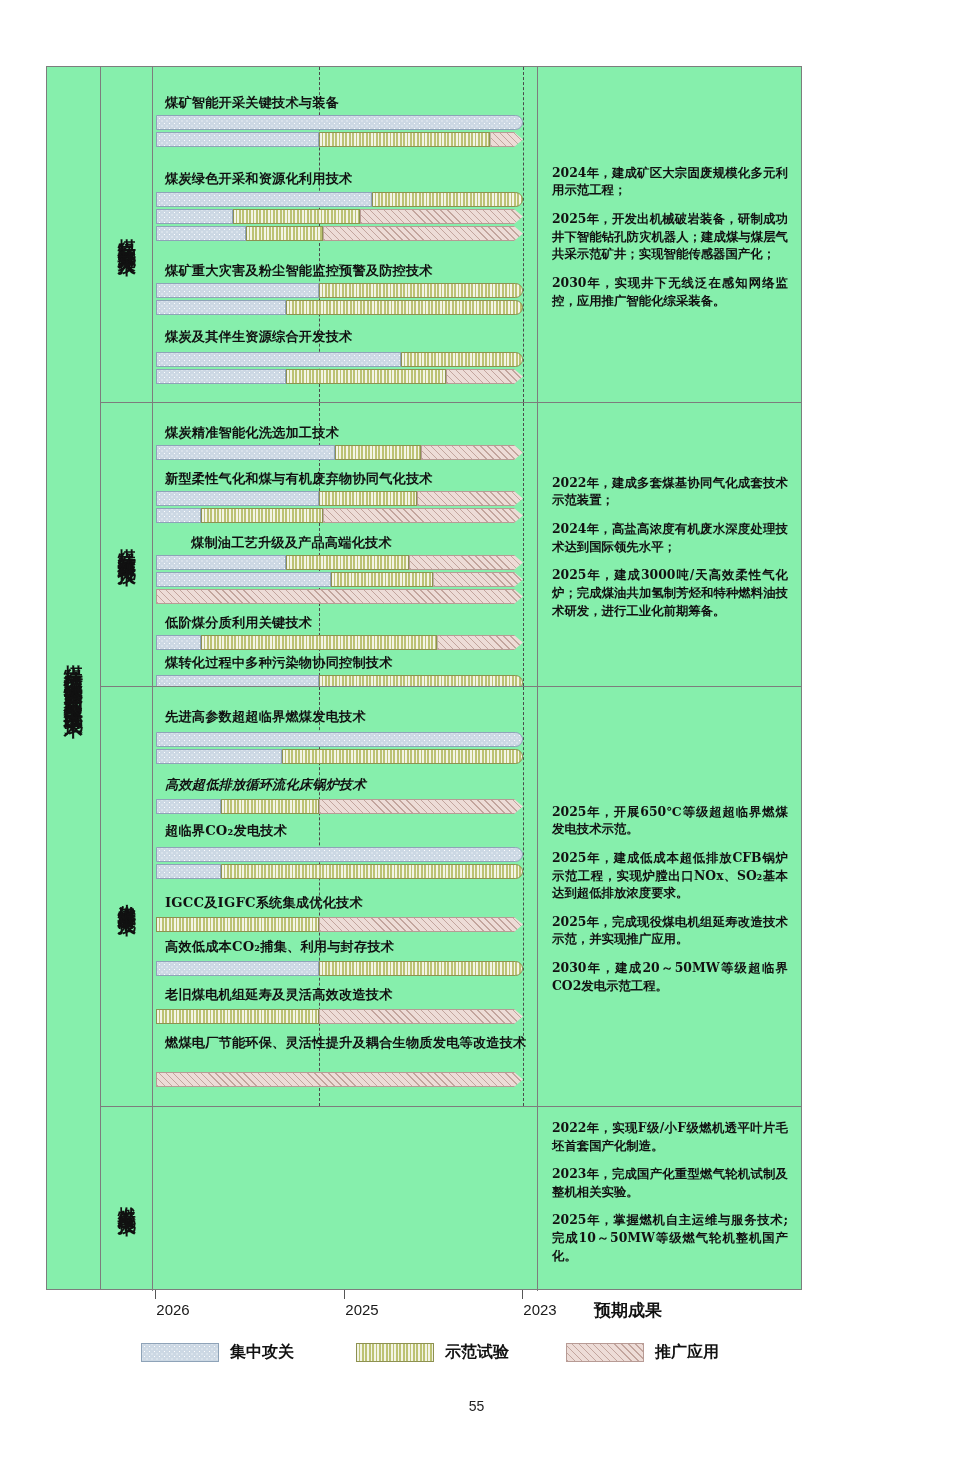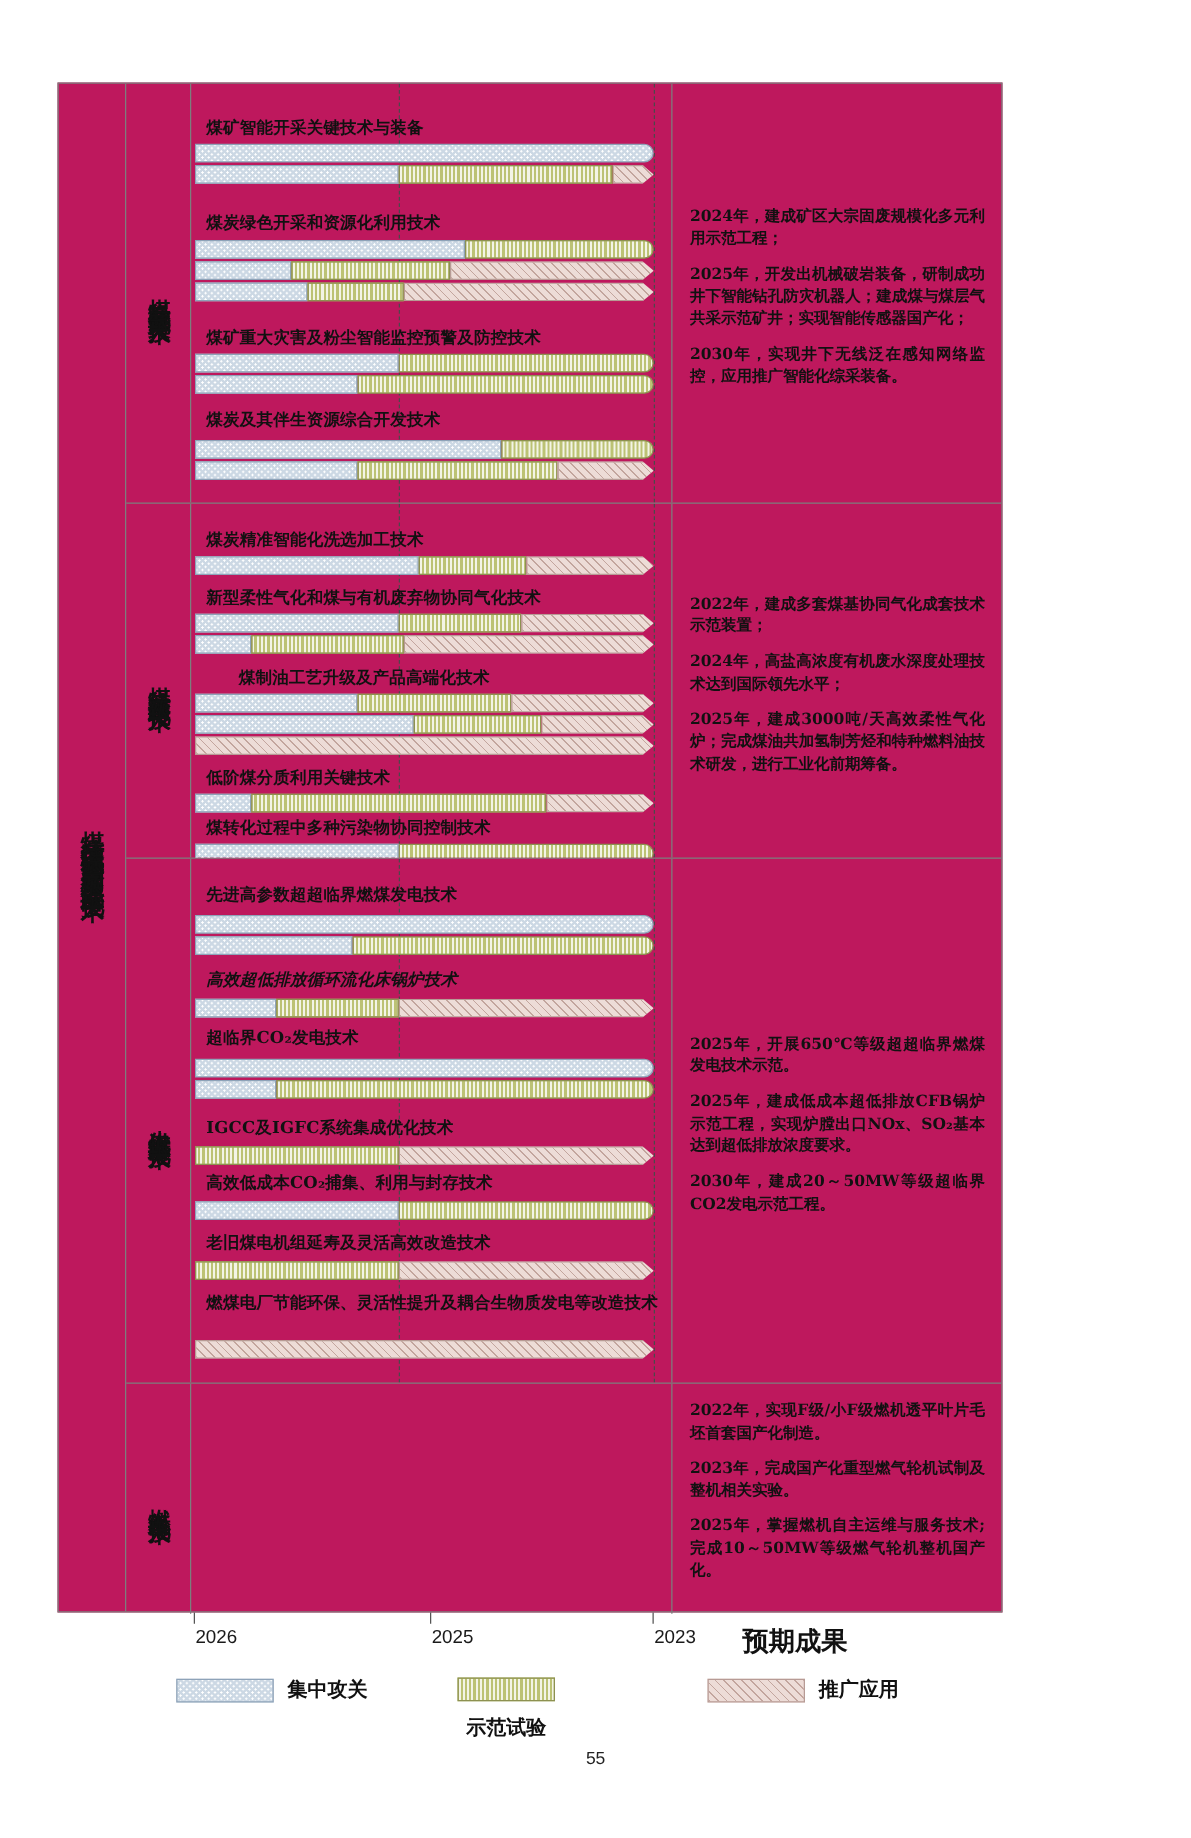--- a/index.html
+++ b/index.html
@@ -14,21 +14,21 @@
   }
   #page {
     position: absolute; left:0; top:0; width:953px; height:1470px;
   }
   
   .frame {
     position: absolute;
     left: 46px; top: 66px;
     width: 756px; height: 1224px;
     border: 1.6px solid #7d7d7d;
-    background: #be185d;
+    background: #86efac;
   }
   .colA { 
     position: absolute; left:0; top:0; width:54px; height:100%;
     border-right: 1.3px solid #7d7d7d;
   }
   .colA-text {
     position:absolute;
     left:50%; top:50%;
     transform: translate(-50%,-50%);
     writing-mode: vertical-rl;
@@ -129,21 +129,21 @@
   .guide {
     position:absolute; top:0; bottom:0; width:0;
     border-left: 1.4px dashed #4a4a4a;
   }
 
   
   .axis { position:absolute; left:46px; top:1290px; width:756px; height:34px; }
   .tick { position:absolute; top:0; width:0; height:9px; border-left:1.2px solid #555; }
   .tick-label { position:absolute; top:11px; font-size:15px; transform: translateX(-50%);
                 font-family:"Liberation Sans", sans-serif; color:#1a1a1a;}
-  .axis-title { position:absolute; top:9px; font-size:21px; font-weight:700;
+  .axis-title { position:absolute; top:9px; font-size:17px; font-weight:700;
                 font-family:"DejaVu Serif","Liberation Serif",serif; }
 
   
   .legend { position:absolute; left:46px; top:1342px; width:756px; height:34px; }
   .legend-item { position:absolute; display:flex; align-items:center; gap:11px; }
   .swatch { width:78px; height:19px; border:0.9px solid #8d8d8d; }
   .legend-text { font-size:16px; font-weight:700;
                  font-family:"DejaVu Serif","Liberation Serif",serif; }
 
   .page-number {
@@ -320,20 +320,21 @@
               <div class="seg promo arrow-end" title="推广应用" style="width: 55.5556%;"></div>
             </div>
             <div class="task-label wrap" style="left: 12px; top: 348px;">燃煤电厂节能环保、灵活性提升及耦合生物质发电等改造技术</div>
             <div class="bar" style="left: 3px; width: 367px; top: 385px;">
               <div class="seg promo arrow-end arrow-end" title="推广应用" style="width: 100%;"></div>
             </div>
           </div>
           <div class="colD" style="display: flex; flex-direction: column; justify-content: center;">
             <div class="outcome">2025年，开展650℃等级超超临界燃煤发电技术示范。</div>
             <div class="outcome">2025年，建成低成本超低排放CFB锅炉示范工程，实现炉膛出口NOx、SO₂基本达到超低排放浓度要求。</div>
+            <div class="outcome">2025年，完成现役煤电机组延寿改造技术示范，并实现推广应用。</div>
             <div class="outcome">2030年，建成20～50MW等级超临界CO2发电示范工程。</div>
           </div>
         </div>
         <div class="section" style="top: 1040px; height: 184px;">
           <div class="colB">
             <div class="colB-text">燃气发电技术</div>
           </div>
           <div class="colD">
             <div class="outcome">2022年，实现F级/小F级燃机透平叶片毛坯首套国产化制造。</div>
             <div class="outcome">2023年，完成国产化重型燃气轮机试制及整机相关实验。</div>
@@ -350,21 +351,21 @@
       <div class="tick-label" style="left: 316px;">2025</div>
       <div class="tick" style="left: 476px;"></div>
       <div class="tick-label" style="left: 494px;">2023</div>
       <div class="axis-title" style="left: 548px;">预期成果</div>
     </div>
   <div class="legend" id="legend">
       <div class="legend-item" style="left: 95px;">
         <div class="swatch seg focus"></div>
         <div class="legend-text">集中攻关</div>
       </div>
-      <div class="legend-item" style="left: 320px; flex-direction: column;">
+      <div class="legend-item" style="left: 310px;">
         <div class="swatch seg demo"></div>
         <div class="legend-text">示范试验</div>
       </div>
       <div class="legend-item" style="left: 520px;">
         <div class="swatch seg promo"></div>
         <div class="legend-text">推广应用</div>
       </div>
     </div>
 
   <div class="page-number">55</div>

